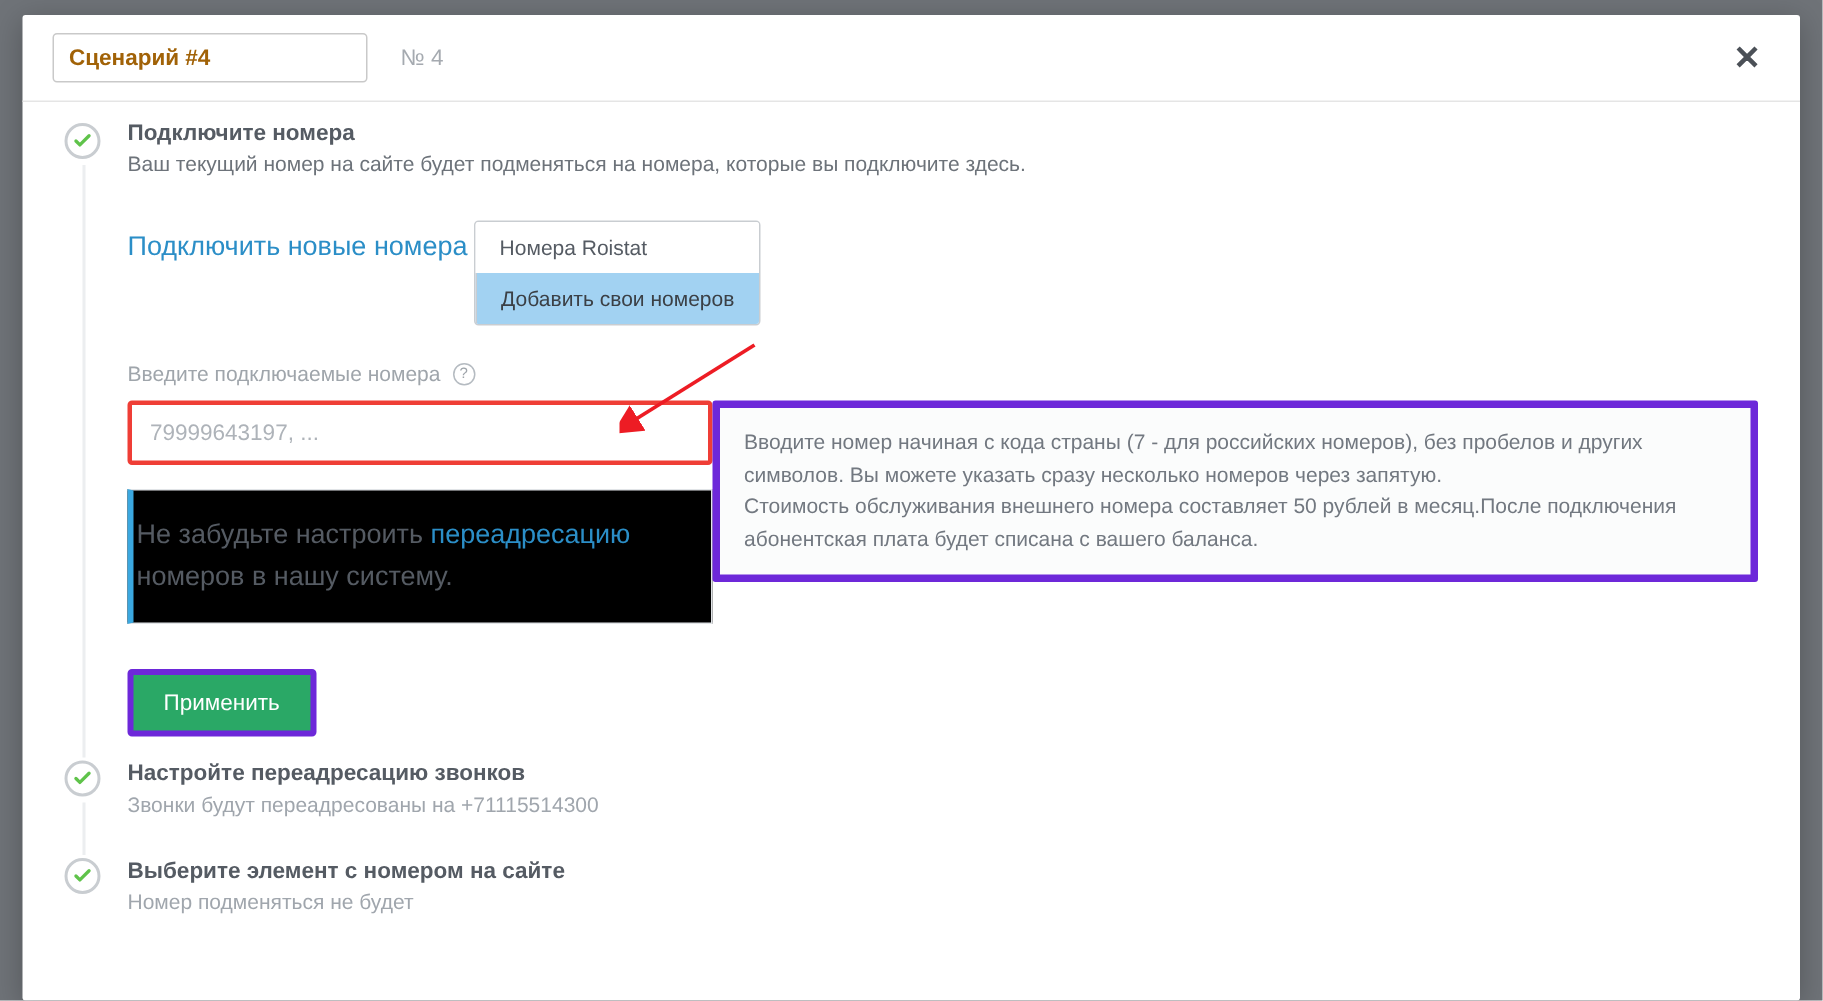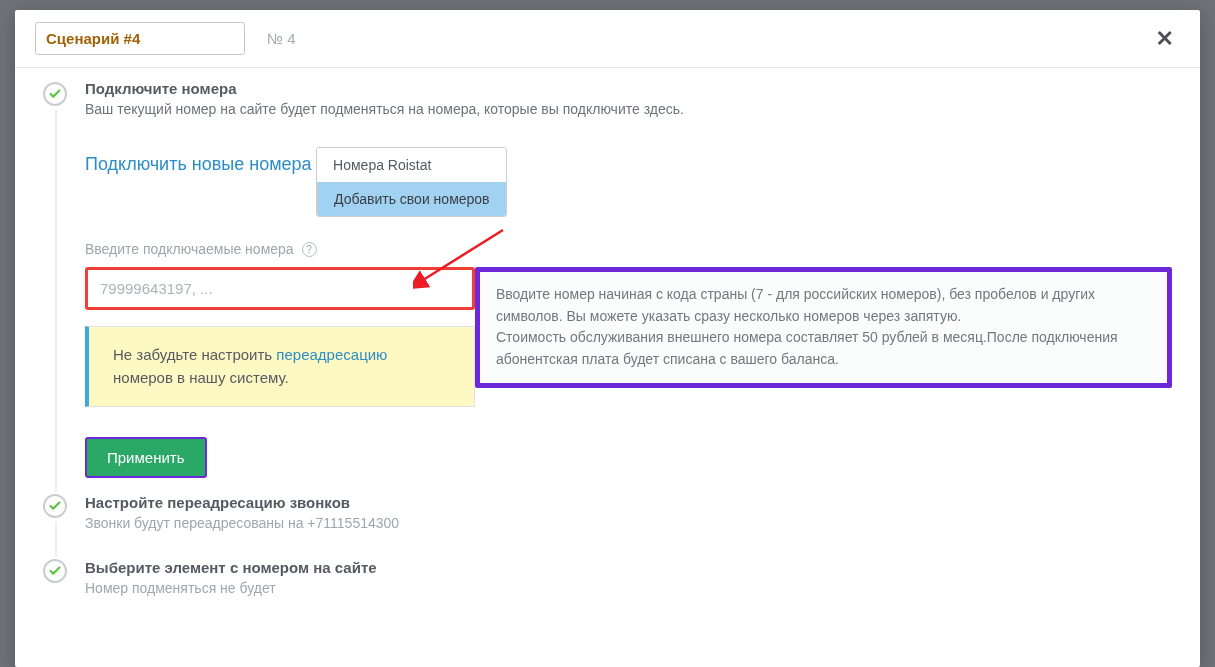--- a/index.html
+++ b/index.html
@@ -154,40 +154,40 @@
     padding: 10px 12px;
     font-size: 15px;
     color: #666;
     outline: none;
   }
   .phone-input::placeholder { color: #aeb3b9; }
   .notice {
     margin-top: 16px;
     border: 1px solid #e1e4e7;
     border-left: 4px solid #3ba8e0;
-    background: #fef9c3;
-    padding: 16px 24px;
-    font-size: 15px;
+    background: #000000;
+    padding: 16px 2px;
+    font-size: 18px;
     color: #555b63;
     line-height: 1.55;
   }
   .notice .lnk { color: #2b8ec7; cursor: pointer; }
   .info-box {
     border: 5px solid #6d28d9;
     background: #fbfcfc;
     border-radius: 2px;
     padding: 12px 16px;
     font-size: 14px;
     color: #727880;
     line-height: 1.55;
   }
   .btn-apply {
     margin-top: 30px;
     background: #2aa866;
-    border: 2px solid #6d28d9;
+    border: 4px solid #6d28d9;
     color: #fff;
     font-size: 15px;
     padding: 10px 20px;
     border-radius: 3px;
     cursor: pointer;
     text-align: right;
   }
   .arrow {
     position: absolute;
     top: 145px;

